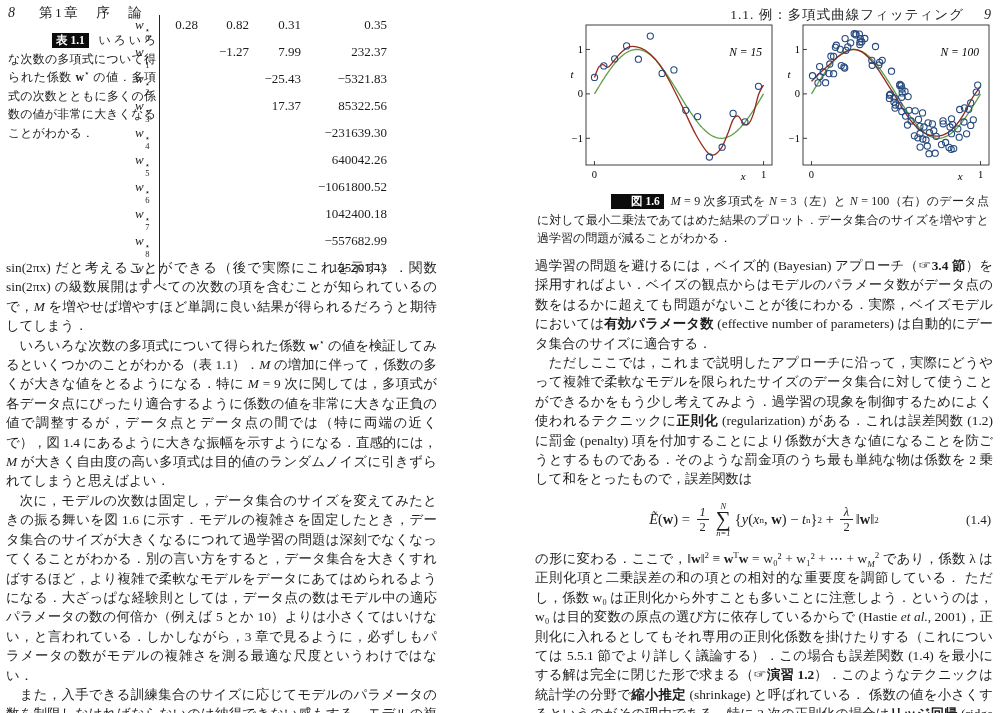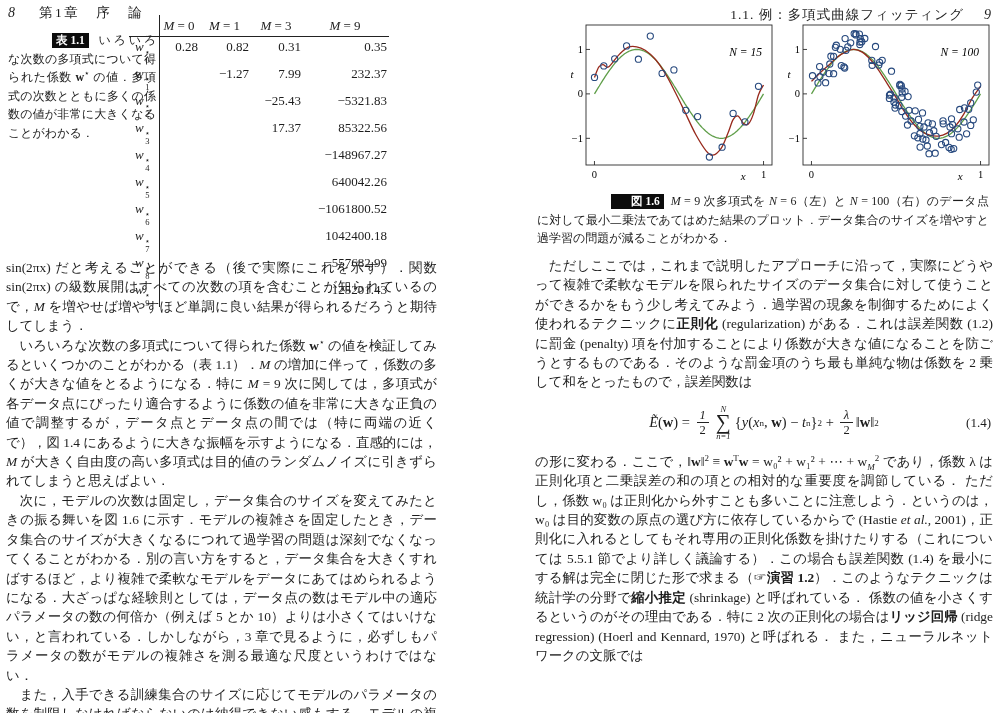--- a/index.html
+++ b/index.html
@@ -54,27 +54,20 @@
 
 <div class="abs pg-header" style="left:8px;top:4px;">
   <span class="pgnum">8</span><span class="hdr-title">第1章　序　論</span>
 </div>
 
 <div class="abs caption" style="left:8px;top:31px;width:148px;">
   <span class="badge">表 1.1</span><span><span>いろいろな次数の多項式について得られた係数 </span><span class="b">w</span><sup>⋆</sup><span> の値．多項式の次数とともに多くの係数の値が非常に大きくなることがわかる．</span></span>
 </div>
 
 <div class="abs ptable" style="left:129px;top:15px;width:260px;">
-    <div class="trow thead">
-      <div class="lblcell">&nbsp;</div>
-      <div class="hcell"><span class="i">M</span> = 0</div>
-      <div class="hcell"><span class="i">M</span> = 1</div>
-      <div class="hcell"><span class="i">M</span> = 3</div>
-      <div class="hcell"><span class="i">M</span> = 9</div>
-    </div>
     <div class="trow">
       <div class="lblcell"><span class="wlbl">w</span><span class="stack">
           <span>⋆</span>
           <span>0</span>
         </span></div>
       <div class="tcell">0.28</div>
       <div class="tcell">0.82</div>
       <div class="tcell">0.31</div>
       <div class="tcell">0.35</div>
     </div>
@@ -109,21 +102,21 @@
       <div class="tcell">85322.56</div>
     </div>
     <div class="trow">
       <div class="lblcell"><span class="wlbl">w</span><span class="stack">
           <span>⋆</span>
           <span>4</span>
         </span></div>
       <div class="tcell"></div>
       <div class="tcell"></div>
       <div class="tcell"></div>
-      <div class="tcell">−148967.27</div>
+      <div class="tcell">−231639.30</div>
     </div>
     <div class="trow">
       <div class="lblcell"><span class="wlbl">w</span><span class="stack">
           <span>⋆</span>
           <span>5</span>
         </span></div>
       <div class="tcell"></div>
       <div class="tcell"></div>
       <div class="tcell"></div>
       <div class="tcell">640042.26</div>
@@ -327,25 +320,26 @@
     <circle cx="128.1" cy="101.0" r="3.1" fill="none" stroke="#27497e" stroke-width="1.1"></circle>
     <circle cx="132.2" cy="90.8" r="3.1" fill="none" stroke="#27497e" stroke-width="1.1"></circle>
     <circle cx="46.0" cy="53.6" r="3.1" fill="none" stroke="#27497e" stroke-width="1.1"></circle>
     <circle cx="194.7" cy="65.1" r="3.1" fill="none" stroke="#27497e" stroke-width="1.1"></circle>
     <circle cx="78.8" cy="21.7" r="3.1" fill="none" stroke="#27497e" stroke-width="1.1"></circle>
     <circle cx="36.9" cy="56.6" r="3.1" fill="none" stroke="#27497e" stroke-width="1.1"></circle>
     <circle cx="57.2" cy="29.3" r="3.1" fill="none" stroke="#27497e" stroke-width="1.1"></circle>
   </svg>
 
 <div class="abs caption" style="left:537px;top:192px;width:452px;text-indent:30px;">
-  <span class="badge" style="text-indent:0;padding-left:20px;">図 1.6</span><span><span class="i">M</span><span> = 9 次多項式を </span><span class="i">N</span><span> = 6（左）と </span><span class="i">N</span><span> = 100（右）のデータ点に対して最小二乗法であてはめた結果のプロット．データ集合のサイズを増やすと過学習の問題が減ることがわかる．</span></span>
+  <span class="badge" style="text-indent:0;padding-left:20px;">図 1.6</span><span><span class="i">M</span><span> = 9 次多項式を </span><span class="i">N</span><span> = 3（左）と </span><span class="i">N</span><span> = 100（右）のデータ点に対して最小二乗法であてはめた結果のプロット．データ集合のサイズを増やすと過学習の問題が減ることがわかる．</span></span>
 </div>
 
 <div class="abs bodycol" style="left:535px;top:256px;width:458px;">
   <div>
+      <div class="para"><span>過学習の問題を避けるには，ベイズ的 (Bayesian) アプローチ（☞</span><span class="b">3.4 節</span><span>）を採用すればよい．ベイズの観点からはモデルのパラメータ数がデータ点の数をはるかに超えても問題がないことが後にわかる．実際，ベイズモデルにおいては</span><span class="b">有効パラメータ数</span><span> (effective number of parameters) は自動的にデータ集合のサイズに適合する．</span></div>
       <div class="para"><span>　ただしここでは，これまで説明したアプローチに沿って，実際にどうやって複雑で柔軟なモデルを限られたサイズのデータ集合に対して使うことができるかをもう少し考えてみよう．過学習の現象を制御するためによく使われるテクニックに</span><span class="b">正則化</span><span> (regularization) がある．これは誤差関数 (1.2) に罰金 (penalty) 項を付加することにより係数が大きな値になることを防ごうとするものである．そのような罰金項のうち最も単純な物は係数を 2 乗して和をとったもので，誤差関数は</span></div>
     </div>
   <div class="equation">
     <span class="eq-label">(1.4)</span>
   <span class="eqtxt i">Ẽ</span>
       <span class="eqtxt">(</span>
       <span class="eqtxt b">w</span>
       <span class="eqtxt">) = </span>
       <span class="frac">
         <span class="num i">1</span>

